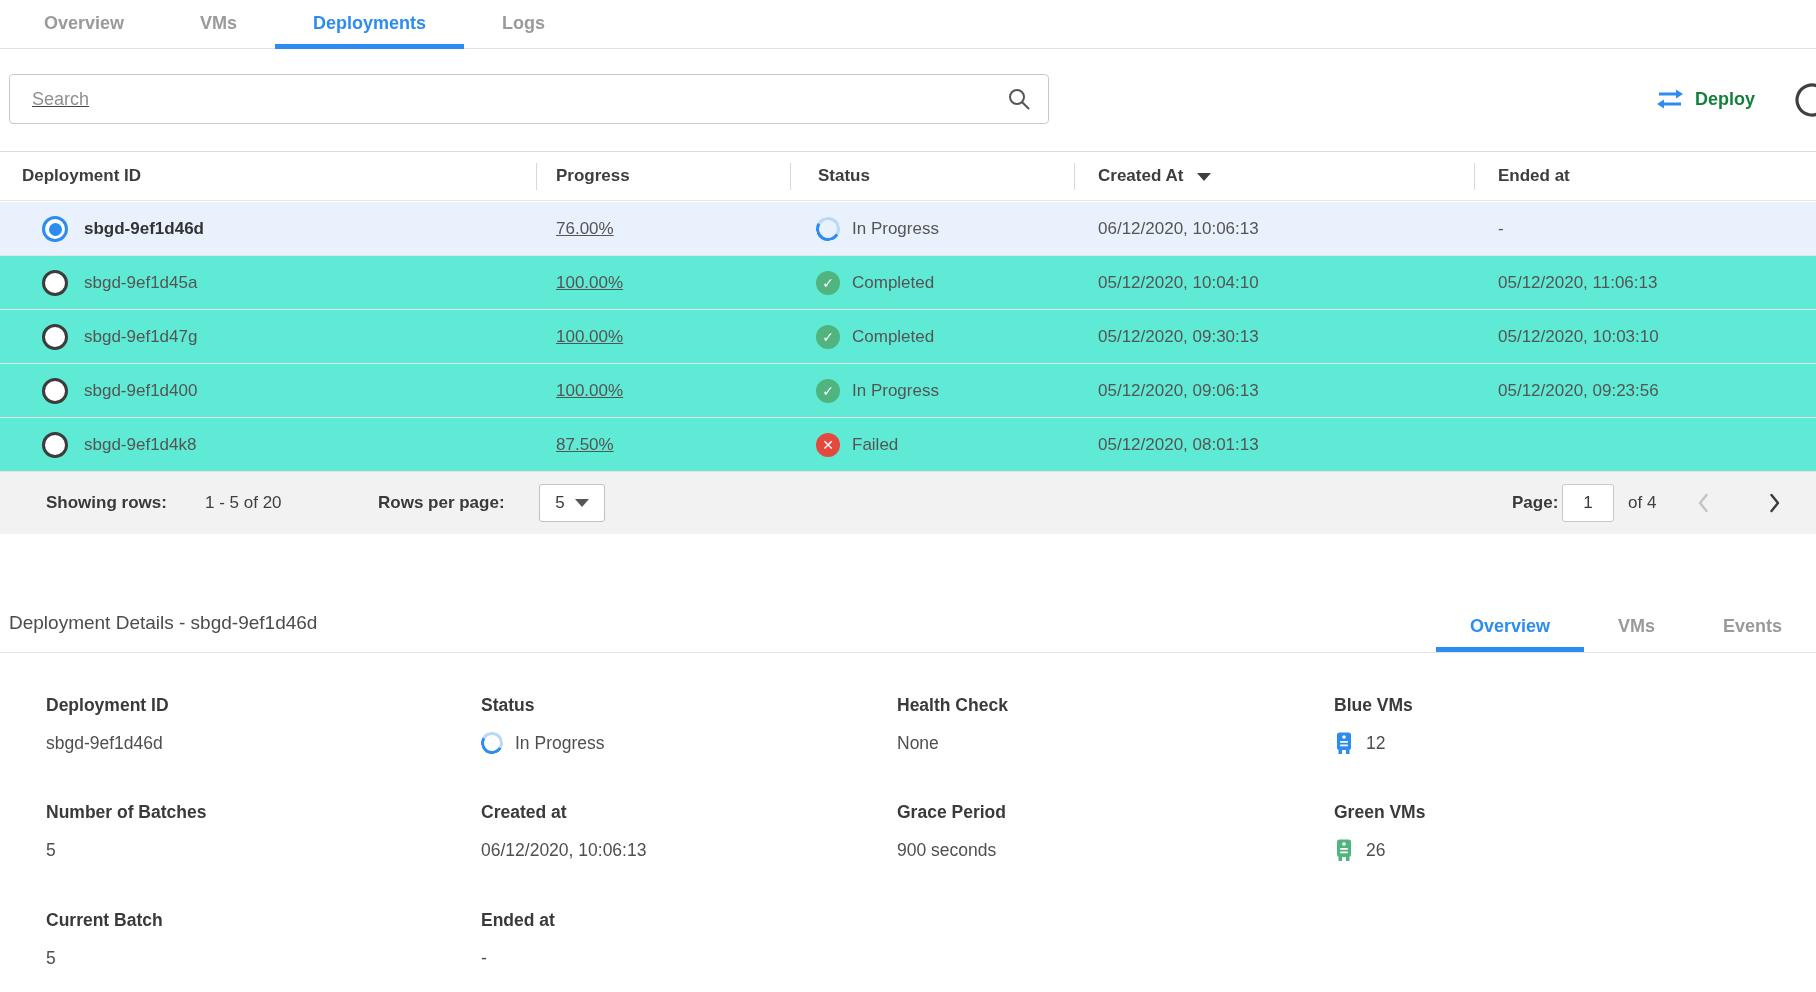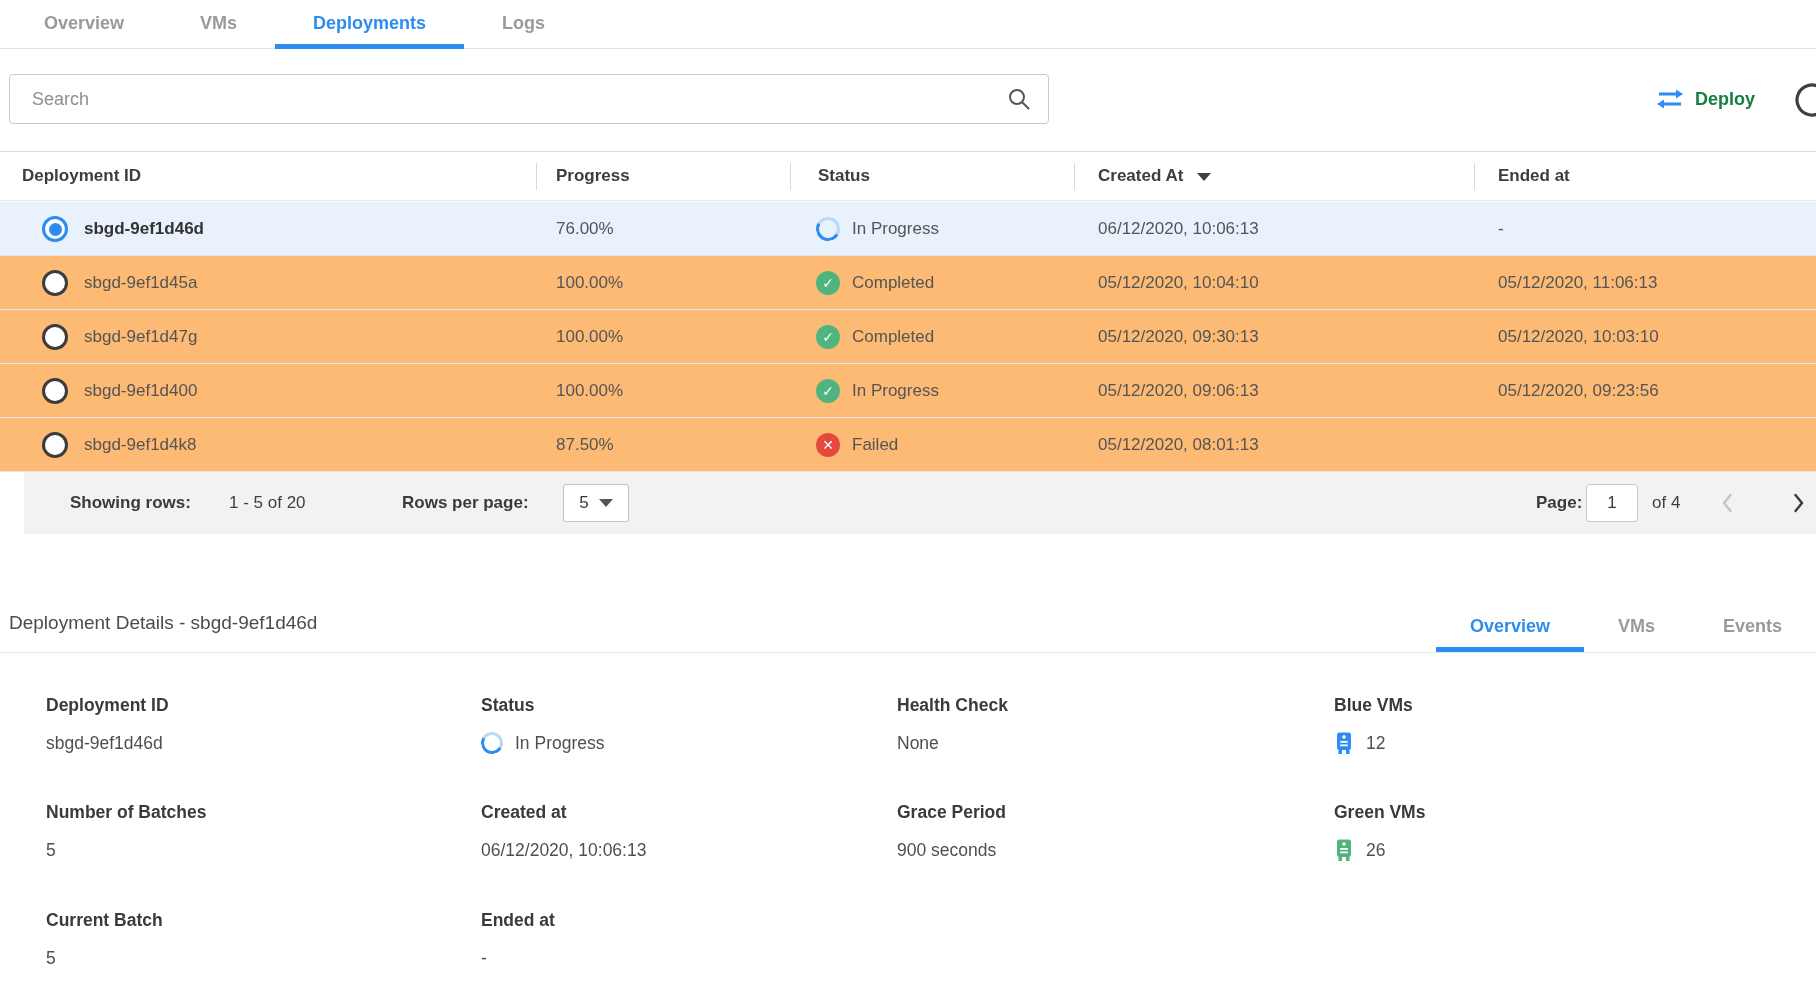--- a/index.html
+++ b/index.html
@@ -7,53 +7,53 @@
   #app{position:relative;width:1816px;height:992px;background:#fff;overflow:hidden;border-radius:28px;}
 
   
   .tabbar{position:absolute;top:0;left:0;right:0;height:49px;border-bottom:1px solid #e2e2e2;display:flex;padding-left:6px;box-sizing:border-box;}
   .tab{padding:0 38px;line-height:47px;font-weight:bold;font-size:18px;color:#9a9a9a;position:relative;cursor:pointer;white-space:nowrap;}
   .tab.active{color:#2D8CF0;}
   .tab.active::after{content:"";position:absolute;left:0;right:0;bottom:-1px;height:5px;background:#2D8CF0;}
 
   
   .search-wrap{position:absolute;top:74px;left:9px;width:1040px;height:50px;}
-  .search-input{width:100%;height:100%;box-sizing:border-box;border:1px solid #c9c9c9;border-radius:4px;padding:0 56px 0 22px;font-size:18px;color:#444;font-family:inherit;outline:none;}
+  .search-input{width:100%;height:100%;box-sizing:border-box;border:1px solid #c9c9c9;border-radius:4px;padding:0 56px 0 22px;font-size:18px;color:#444;font-family:inherit;outline:none;text-decoration:underline;}
   .search-input::placeholder{color:#8f8f8f;}
   .search-icon{position:absolute;right:18px;top:13px;width:24px;height:24px;}
   .deploy-btn{position:absolute;top:88px;left:1656px;display:flex;align-items:center;gap:11px;color:#15803d;font-weight:bold;font-size:18px;cursor:pointer;}
   .refresh-icon{position:absolute;top:80px;left:1792px;width:40px;height:40px;cursor:pointer;}
 
   
   .thead{position:absolute;top:151px;left:0;right:0;height:50px;border-top:1px solid #dcdcdc;border-bottom:1px solid #e6e6e6;box-sizing:border-box;background:#fff;}
   .th{position:absolute;top:0;line-height:48px;font-weight:bold;font-size:17px;color:#3d3d3d;white-space:nowrap;}
   .th-sep{position:absolute;top:11px;height:27px;width:1px;background:#d9d9d9;}
   .sort-caret{display:inline-block;width:0;height:0;border-left:7px solid transparent;border-right:7px solid transparent;border-top:8px solid #3f3f3f;margin-left:14px;vertical-align:middle;}
 
-  .trow{position:absolute;left:0;right:0;height:54px;border-bottom:1px solid #e4e4e4;box-sizing:border-box;font-size:17px;color:#555;background:#fdba74;cursor:pointer;}
+  .trow{position:absolute;left:0;right:0;height:54px;border-bottom:1px solid #e4e4e4;box-sizing:border-box;font-size:17px;color:#555;background:#5eead4;cursor:pointer;}
   .trow.selected{background:#E9F1FC;}
   .cell{position:absolute;line-height:53px;white-space:nowrap;}
   .c-id{left:84px;}
   .trow.selected .c-id{font-weight:bold;color:#333;}
-  .c-progress{left:556px;}
+  .c-progress{left:556px;text-decoration:underline;}
   .c-status-text{left:852px;}
   .c-created{left:1098px;}
   .c-ended{left:1498px;}
 
   .radio{position:absolute;left:42px;top:14px;width:26px;height:26px;border-radius:50%;border:3px solid #3c3c3c;box-sizing:border-box;background:#fff;cursor:pointer;}
   .radio.checked{border-color:#2D8CF0;}
   .radio.checked::after{content:"";position:absolute;left:3.5px;top:3.5px;width:13px;height:13px;border-radius:50%;background:#2D8CF0;}
 
   .status-icon{position:absolute;left:816px;top:15px;width:24px;height:24px;border-radius:50%;display:flex;align-items:center;justify-content:center;color:#fff;font-size:14px;font-weight:bold;box-sizing:border-box;}
   .icon-check{background:#50B47F;}
   .icon-error{background:#E5483D;}
   .icon-spinner{background:transparent;border:3.5px solid #b9d8f7;border-left-color:#2D8CF0;border-bottom-color:#2D8CF0;transform:rotate(-15deg);}
 
   
-  .tfoot{position:absolute;top:472px;left:0;right:0;height:62px;background:#f2f2f2;font-size:17px;color:#3f3f3f;margin-left:24px;}
+  .tfoot{position:absolute;top:472px;left:0;right:0;height:62px;background:#f2f2f2;font-size:17px;color:#3f3f3f;}
   .tf{position:absolute;line-height:62px;white-space:nowrap;}
   .tf.bold{font-weight:bold;color:#3a3a3a;}
   .select-box{position:absolute;left:539px;top:12px;width:66px;height:38px;background:#fff;border:1px solid #c2c2c2;border-radius:3px;box-sizing:border-box;display:flex;align-items:center;justify-content:center;gap:10px;cursor:pointer;font-size:17px;color:#3a3a3a;}
   .select-caret{width:0;height:0;border-left:7px solid transparent;border-right:7px solid transparent;border-top:8px solid #555;}
   .page-input{position:absolute;left:1562px;top:12px;width:52px;height:38px;box-sizing:border-box;border:1px solid #c9c9c9;border-radius:3px;text-align:center;font-size:17px;color:#3a3a3a;font-family:inherit;outline:none;background:#fff;}
   .pager-btn{position:absolute;top:19px;width:24px;height:24px;cursor:pointer;}
   .pager-prev{left:1692px;}
   .pager-next{left:1762px;}
 
   

